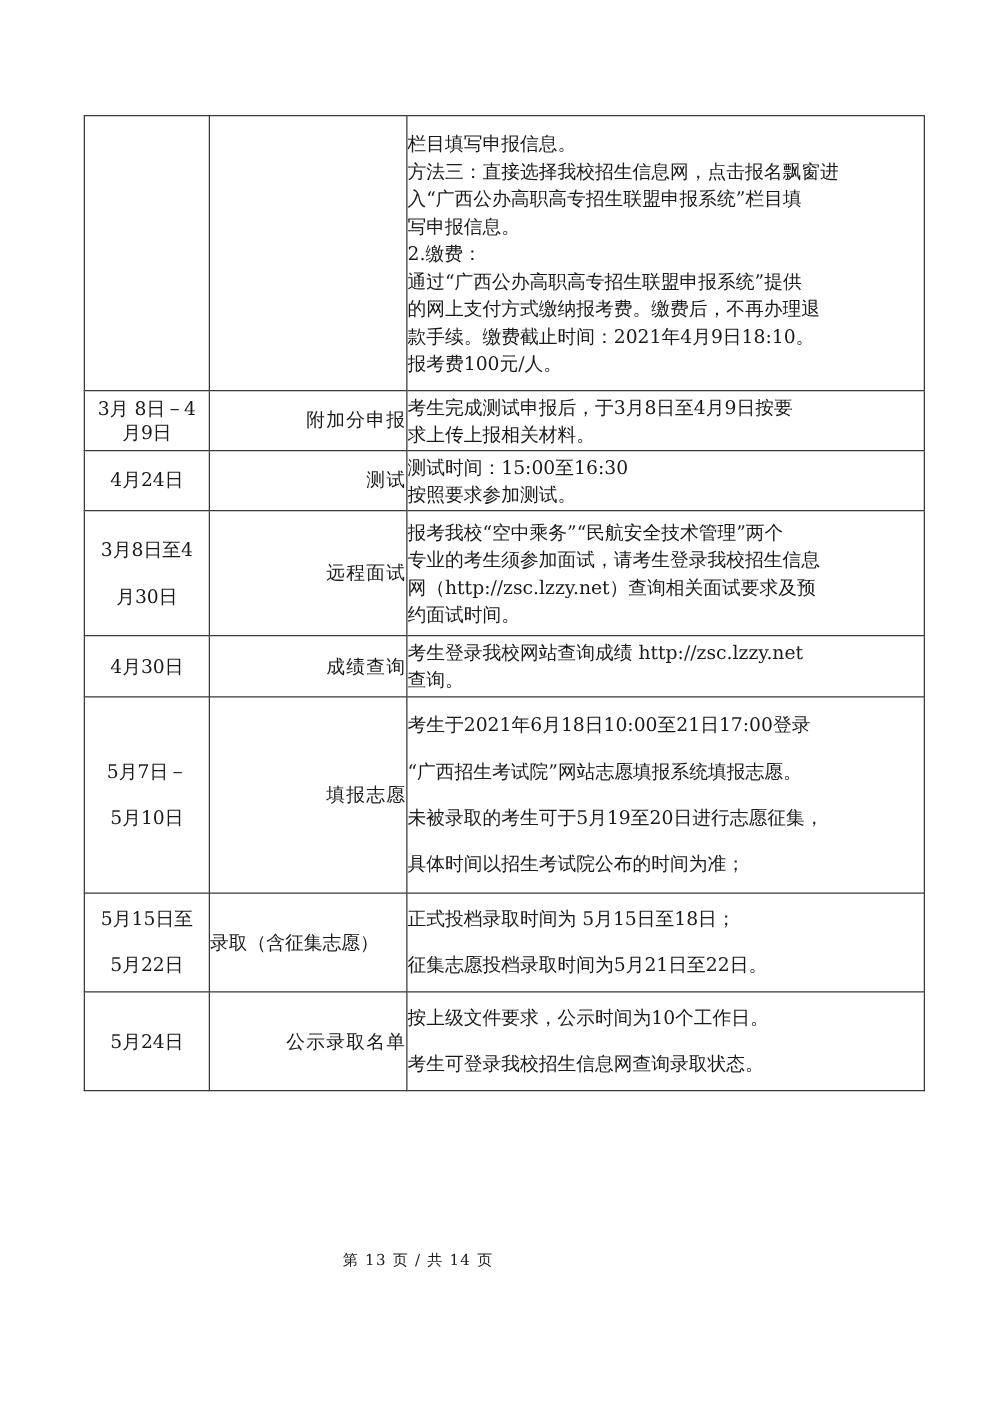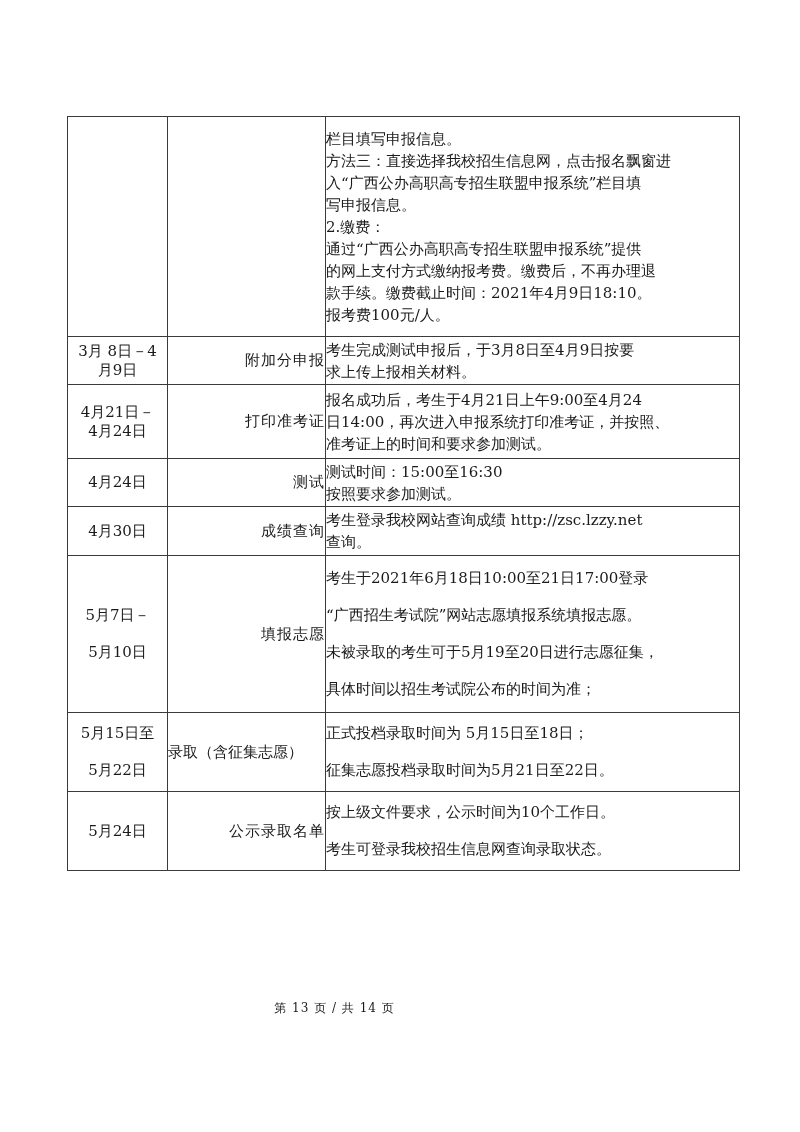--- a/index.html
+++ b/index.html
@@ -11,21 +11,20 @@
     color: #1a1a1a;
     overflow: hidden;
   }
   .page { position: absolute; left: 0; top: 0; width: 800px; height: 1132px; }
   table.sched {
     position: absolute;
     left: 67px; top: 92px;
     width: 672px;
     border-collapse: collapse;
     table-layout: fixed;
-    margin-top: 24px;
   }
   table.sched td {
     border: 1.5px solid #3a3a3a;
     padding: 0;
     font-size: 15px;
     vertical-align: middle;
   }
   col.c1 { width: 100px; }
   col.c2 { width: 158px; }
   col.c3 { width: 414px; }
@@ -74,44 +73,45 @@
           <span class="dline">3月 8日－4</span>
           <span class="dline">月9日</span>
         </td>
         <td class="event">附加分申报</td>
         <td class="desc">
           <span class="line">考生完成测试申报后，于3月8日至4月9日按要</span>
           <span class="line">求上传上报相关材料。</span>
         </td>
       </tr>
 
-      <tr style="height:74px">
-        <td class="date">
-          <span class="dline">4月21日－</span>
-          <span class="dline">4月24日</span>
-        </td>
-        <td class="event">打印准考证</td>
-        <td class="desc">
-          <span class="line">报名成功后，考生于4月21日上午9:00至4月24</span>
-          <span class="line">日14:00，再次进入申报系统打印准考证，并按照、</span>
-          <span class="line">准考证上的时间和要求参加测试。</span>
-        </td>
-      </tr>
 
       <tr style="height:48px">
         <td class="date">
           <span class="dline">4月24日</span>
         </td>
         <td class="event">测试</td>
         <td class="desc">
           <span class="line">测试时间：15:00至16:30</span>
           <span class="line">按照要求参加测试。</span>
         </td>
       </tr>
 
+      <tr style="height:100px">
+        <td class="date loose">
+          <span class="dline">3月8日至4</span>
+          <span class="dline">月30日</span>
+        </td>
+        <td class="event">远程面试</td>
+        <td class="desc">
+          <span class="line">报考我校“空中乘务”“民航安全技术管理”两个</span>
+          <span class="line">专业的考生须参加面试，请考生登录我校招生信息</span>
+          <span class="line">网（http://zsc.lzzy.net）查询相关面试要求及预</span>
+          <span class="line">约面试时间。</span>
+        </td>
+      </tr>
 
       <tr style="height:49px">
         <td class="date">
           <span class="dline">4月30日</span>
         </td>
         <td class="event">成绩查询</td>
         <td class="desc">
           <span class="line">考生登录我校网站查询成绩 http://zsc.lzzy.net</span>
           <span class="line">查询。</span>
         </td>

